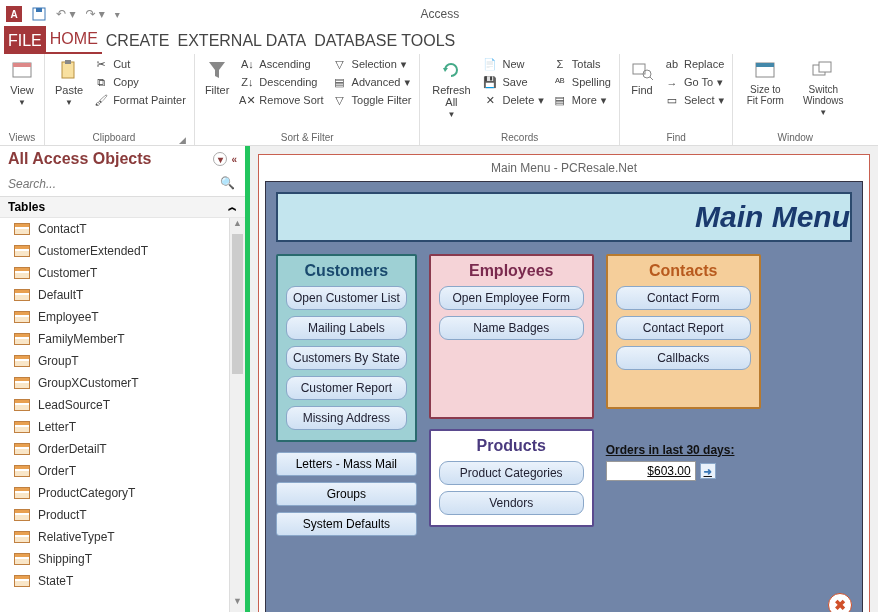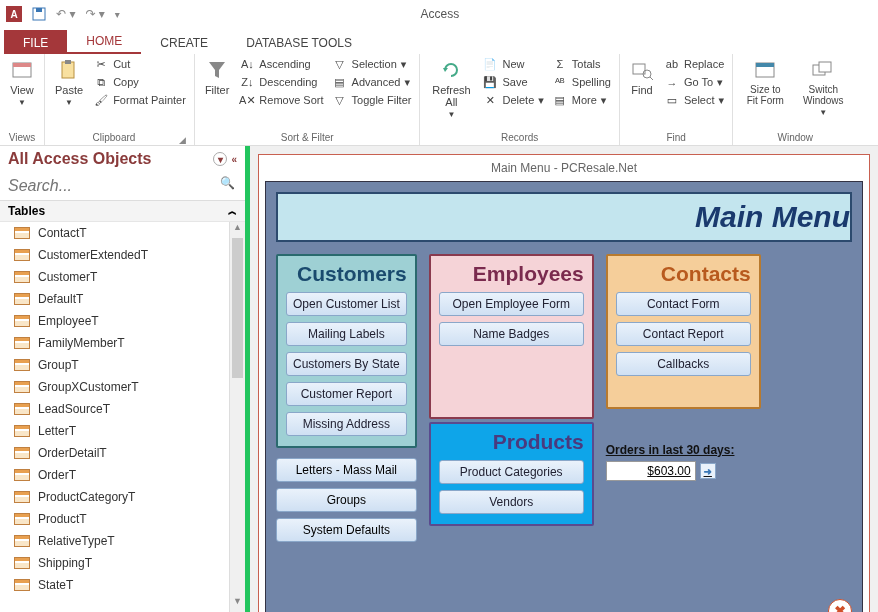--- a/index.html
+++ b/index.html
@@ -6,21 +6,21 @@
 body { background: #fff; width: 878px; height: 612px; overflow: hidden; font-size: 12px; }
 
 
 .titlebar { height: 28px; background: #fff; display: flex; align-items: center; padding: 0 6px; gap: 8px; }
 .titlebar .qat { display: flex; gap: 10px; align-items: center; }
 .titlebar .access-logo { width: 16px; height: 16px; background: #a4373a; display: inline-flex; align-items: center; justify-content: center; color: #fff; font-size: 10px; font-weight: bold; }
 .titlebar .appname { margin-left: auto; margin-right: auto; color: #555; font-size: 12px; transform: translateX(-60px); }
 
 
 .tabstrip { height: 26px; background: #fff; display: flex; align-items: flex-end; padding-left: 4px; }
-.tabstrip .tab { padding: 6px 19px 4px; font-size: 12px; color: #444; cursor: pointer; }
+.tabstrip .tab { padding: 6px 4px 4px; font-size: 16px; color: #444; cursor: pointer; }
 .tabstrip .tab.file { background: #a4373a; color: #fff; }
 .tabstrip .tab.active { color: #a4373a; border-bottom: 2px solid #a4373a; }
 
 
 .ribbon { height: 92px; background: #fff; border-bottom: 1px solid #ddd; display: flex; }
 .group { border-right: 1px solid #e0e0e0; display: flex; flex-direction: column; padding: 2px 6px 0; }
 .group-body { flex: 1; display: flex; gap: 4px; }
 .group-label { text-align: center; font-size: 10px; color: #666; padding: 2px 0; }
 .bigbtn { display: flex; flex-direction: column; align-items: center; gap: 2px; padding: 2px 4px; cursor: pointer; font-size: 11px; color: #444; }
 .bigbtn .ico { width: 24px; height: 24px; display: flex; align-items: center; justify-content: center; }
@@ -29,21 +29,21 @@
 .smbtn .ico { width: 16px; height: 14px; display: flex; align-items: center; justify-content: center; font-size: 11px; }
 .dialoglauncher { font-size: 9px; color: #888; align-self: flex-end; padding: 0 2px; }
 
 
 .workspace { display: flex; height: calc(612px - 28px - 26px - 92px); }
 
 
 .navpane { width: 250px; border-right: 5px solid #22c55e; display: flex; flex-direction: column; background: #fff; }
 .nav-header { padding: 4px 8px; font-size: 16px; color: #8a3b3b; font-weight: 600; display: flex; align-items: center; justify-content: space-between; }
 .nav-search { padding: 2px 6px; border-bottom: 1px solid #ddd; position: relative; }
-.nav-search input { width: 100%; font-size: 16px; font-style: italic; color: #888; border: none; padding: 3px 20px 3px 2px; }
+.nav-search input { width: 100%; font-size: 12px; font-style: italic; color: #888; border: none; padding: 3px 20px 3px 2px; }
 .nav-search .mag { position: absolute; right: 10px; top: 4px; color: #3a77b5; font-size: 12px; }
 .nav-section { padding: 3px 8px; font-size: 12px; font-weight: bold; background: #f4f4f4; border-bottom: 1px solid #e6e6e6; display:flex; justify-content: space-between; align-items: center;}
 .nav-list { overflow-y: auto; flex: 1; }
 .nav-item { display: flex; align-items: center; gap: 8px; padding: 4px 14px; font-size: 12px; color: #333; cursor: pointer; }
 .tbl-ico { width: 16px; height: 12px; border: 1px solid #c08040; background: linear-gradient(#fff 50%, #f9e6c8 50%); position: relative; }
 .tbl-ico::before { content:""; position:absolute; left:0; top:0; width:100%; height:3px; background:#e8a050; }
 .scrollbar { width: 16px; background: #f0f0f0; border-left: 1px solid #ddd; display: flex; flex-direction: column; }
 .scrollbar .arrow { height: 16px; text-align: center; font-size: 9px; color: #888; cursor: pointer; }
 .scrollbar .track { flex: 1; position: relative; }
 .scrollbar .thumb { position: absolute; left: 2px; right: 2px; top: 0; height: 140px; background: #ccc; }
@@ -52,29 +52,29 @@
 .formarea { flex: 1; background: #f0f0f0; padding: 8px; overflow: hidden; }
 .form-outline { border: 1px solid #c86050; background: #fff; padding: 4px 6px 8px; }
 .form-title { text-align: center; font-size: 12px; color: #666; padding: 2px 0 6px; }
 .form-body { background: #7185a8; padding: 10px; border: 1px solid #333344; position: relative; }
 
 .banner { background: #c3e5ee; border: 2px solid #2c4a6e; margin-bottom: 12px; text-align: right; padding: 6px 0; }
 .banner h1 { color: #1a3a6e; font-size: 30px; font-weight: 800; font-family: "Segoe UI", Verdana, sans-serif; font-style: italic;}
 
 .cols { display: flex; gap: 12px; align-items: flex-start; }
 .panel { border: 2px solid; border-radius: 2px; padding: 6px 8px 10px; }
-.panel h2 { text-align: right; font-size: 21px; margin-bottom: 6px; font-weight: 600; }
+.panel h2 { text-align: center; font-size: 16px; margin-bottom: 6px; font-weight: 600; }
 .panel .btns { display: flex; flex-direction: column; gap: 6px; }
-.panel button { background: linear-gradient(#eaf2fb, #cfe0f3); border: 1px solid #8aa7c9; border-radius: 3px; padding: 4px 6px; font-size: 12px; cursor: pointer; color: #223; }
+.panel button { background: linear-gradient(#eaf2fb, #cfe0f3); border: 1px solid #8aa7c9; border-radius: 9px; padding: 4px 6px; font-size: 12px; cursor: pointer; color: #223; }
 
 .p-customers { background: #9ed0d4; border-color: #2a6a6e; flex: 0 0 165px; }
 .p-customers h2 { color: #1a4a6e; }
 .p-employees { background: #f5d3d7; border-color: #8a3a4e; flex: 0 0 165px; }
 .p-employees h2 { color: #7a2a4e; }
-.p-products { background: #0ea5e9; border-color: #5a4a8e; margin-top: 3px; }
+.p-products { background: #ffffff; border-color: #5a4a8e; margin-top: 10px; }
 .p-products h2 { color: #4a3a7e; }
 .p-contacts { background: #f5ce9a; border-color: #b87a2e; flex: 0 0 155px;}
 .p-contacts h2 { color: #b85a1e; }
 
 .col-mid { display: flex; flex-direction: column; flex: 0 0 165px; }
 .col-right { display: flex; flex-direction: column; flex: 0 0 155px; gap: 10px; }
 
 .extra-btns { display: flex; flex-direction: column; gap: 6px; margin-top: 10px; flex: 0 0 165px;}
 .extra-btns button { background: linear-gradient(#eaf2fb,#cfe0f3); border:1px solid #8aa7c9; border-radius:3px; padding:4px 6px; font-size:12px; cursor:pointer; }
 
@@ -103,20 +103,21 @@
     <span style="color:#888">↷ ▾</span>
     <span style="color:#888;font-size:10px">▾</span>
   </div>
   <div class="appname">Access</div>
 </div>
 
 <div class="tabstrip">
   <div class="tab file">FILE</div>
   <div class="tab active">HOME</div>
   <div class="tab">CREATE</div>
+  <div class="tab">EXTERNAL DATA</div>
   <div class="tab">DATABASE TOOLS</div>
 </div>
 
 <div class="ribbon">
 
   <div class="group">
     <div class="group-body">
       <div class="bigbtn">
         <span class="ico">
             <svg width="24" height="24">

